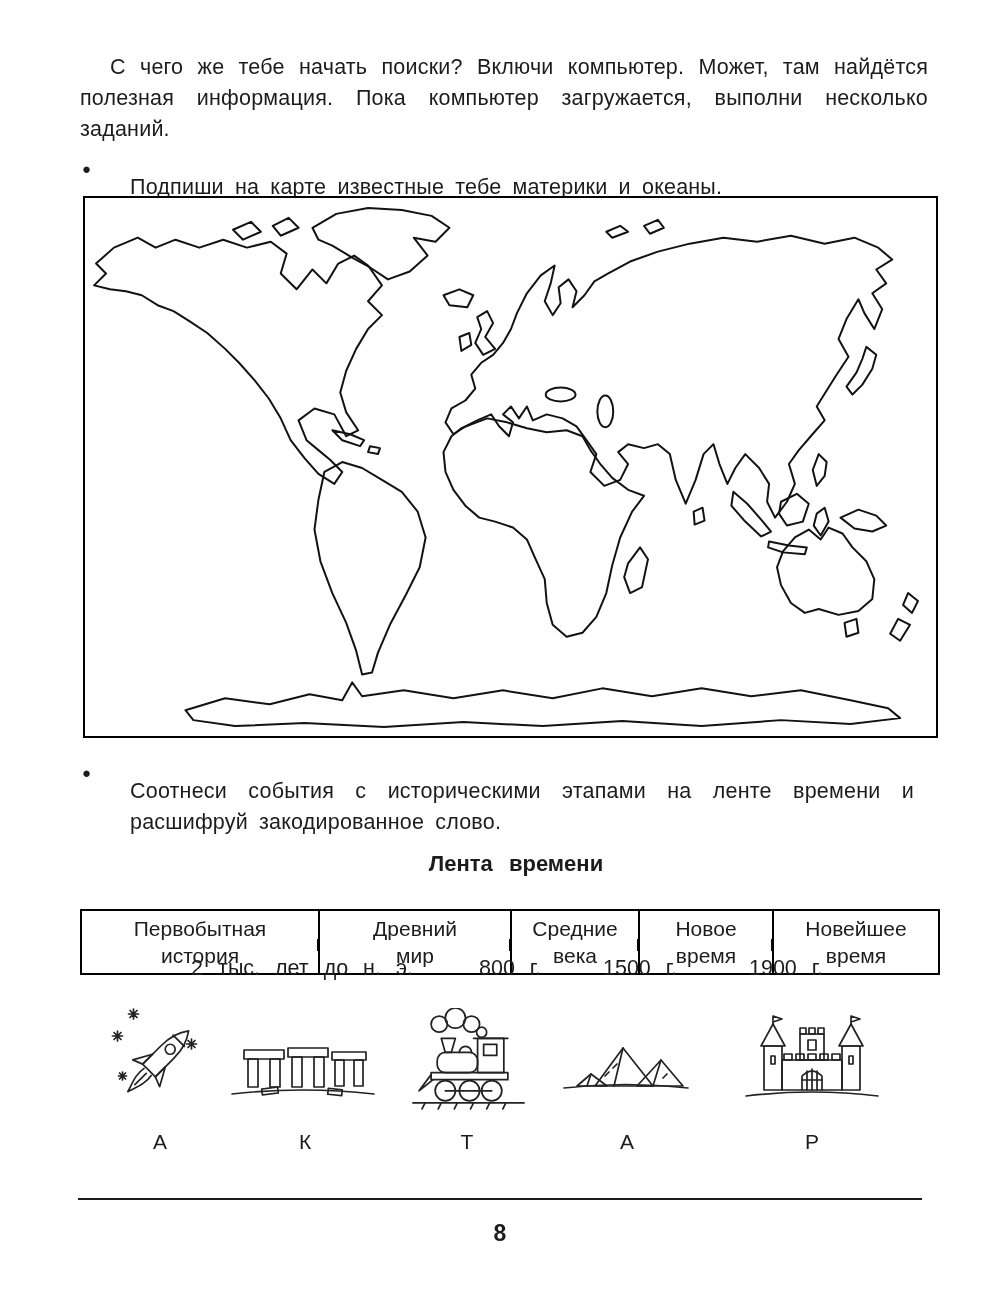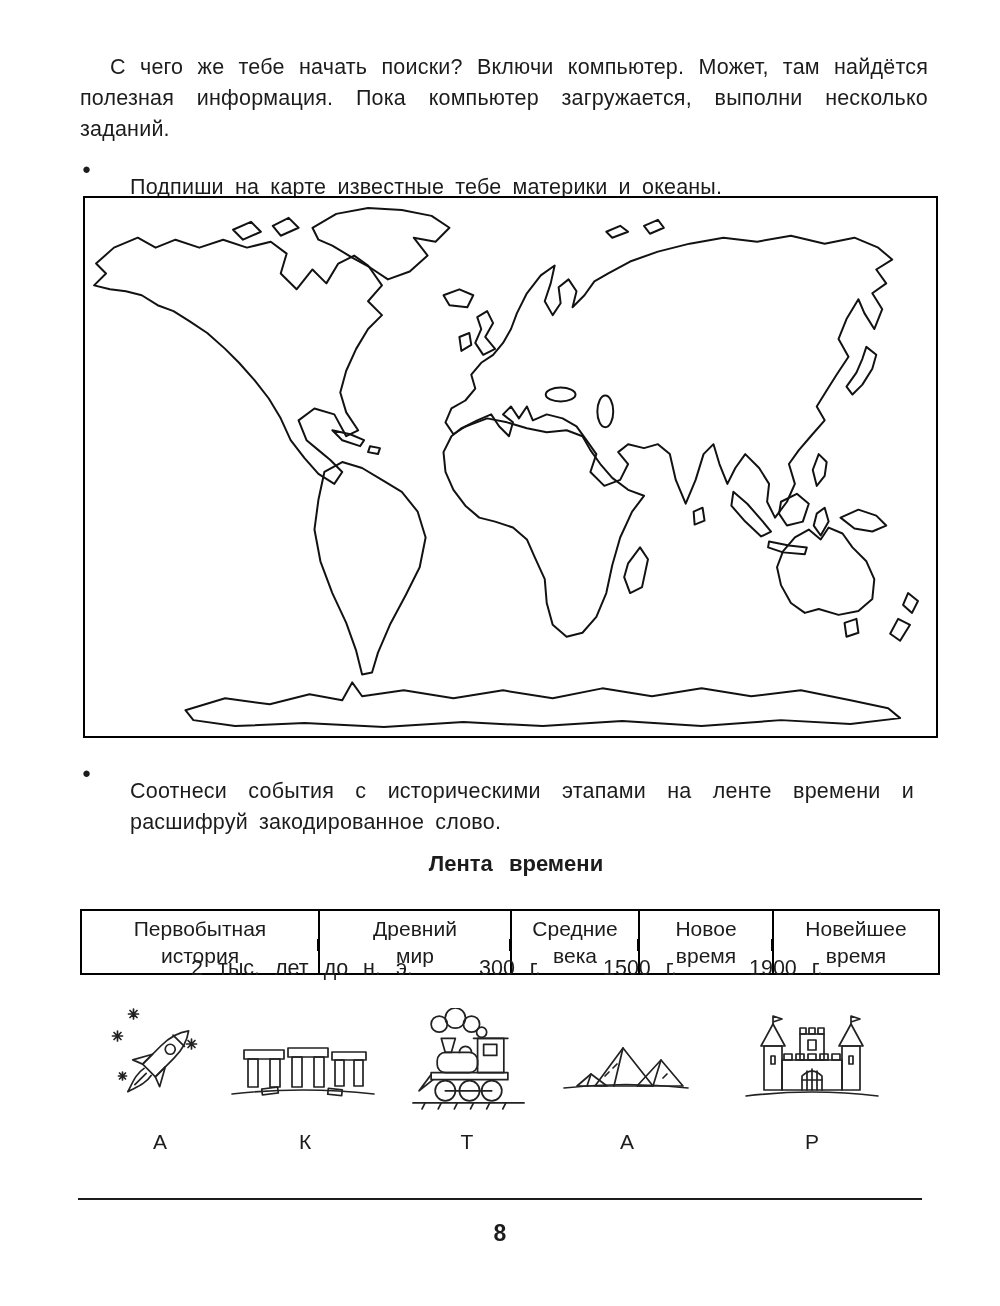--- a/index.html
+++ b/index.html
@@ -126,21 +126,21 @@
       </tr>
     </tbody>
   </table>
 
   <div class="tick" style="left:317px"></div>
   <div class="tick" style="left:509px"></div>
   <div class="tick" style="left:637px"></div>
   <div class="tick" style="left:771px"></div>
 
   <div class="date" style="left:302px">2 тыс. лет до н. э.</div>
-  <div class="date" style="left:510px">300 г.</div>
+  <div class="date" style="left:510px">800 г.</div>
   <div class="date" style="left:640px">1500 г.</div>
   <div class="date" style="left:786px">1900 г.</div>
 
   <div class="fig" style="left:100px; top:1002px; width:115px; height:120px">
     <svg viewBox="0 0 110 120" aria-hidden="true">
       <g class="draw" transform="rotate(45 55 60)">
         <path d="M 55,16 C 61,24 64,34 64,46 L 64,72 L 46,72 L 46,46 C 46,34 49,24 55,16 Z"></path>
         <path d="M 46,58 L 36,76 L 46,72 Z"></path>
         <path d="M 64,58 L 74,76 L 64,72 Z"></path>
         <circle cx="55" cy="42" r="5"></circle>

